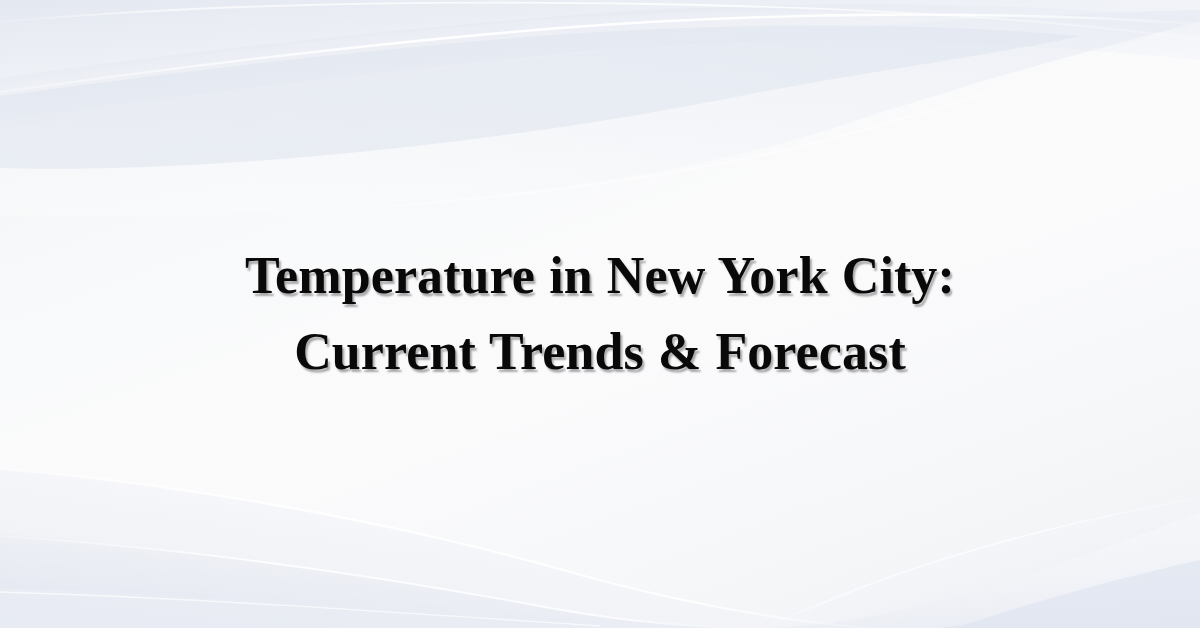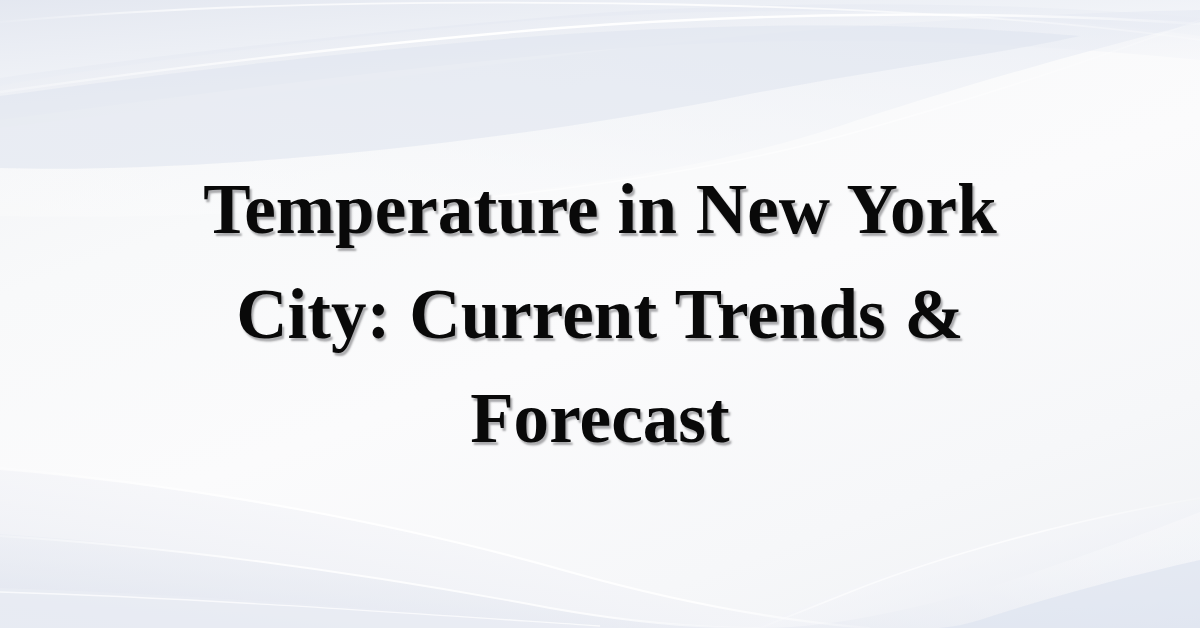--- a/index.html
+++ b/index.html
@@ -46,21 +46,21 @@
     box-sizing: border-box;
     z-index: 5;
   }
 
   .title {
     margin: 0;
     width: 840px;
     text-align: center;
     font-family: "Liberation Serif", "DejaVu Serif", serif;
     font-weight: 700;
-    font-size: 71px;
+    font-size: 52px;
     line-height: 1.47;
     letter-spacing: 0.1px;
     color: #090909;
     text-shadow: 2px 3px 2px rgba(70,70,75,0.45);
     word-spacing: 1px;
   }
 </style>
 </head>
 <body>
 

